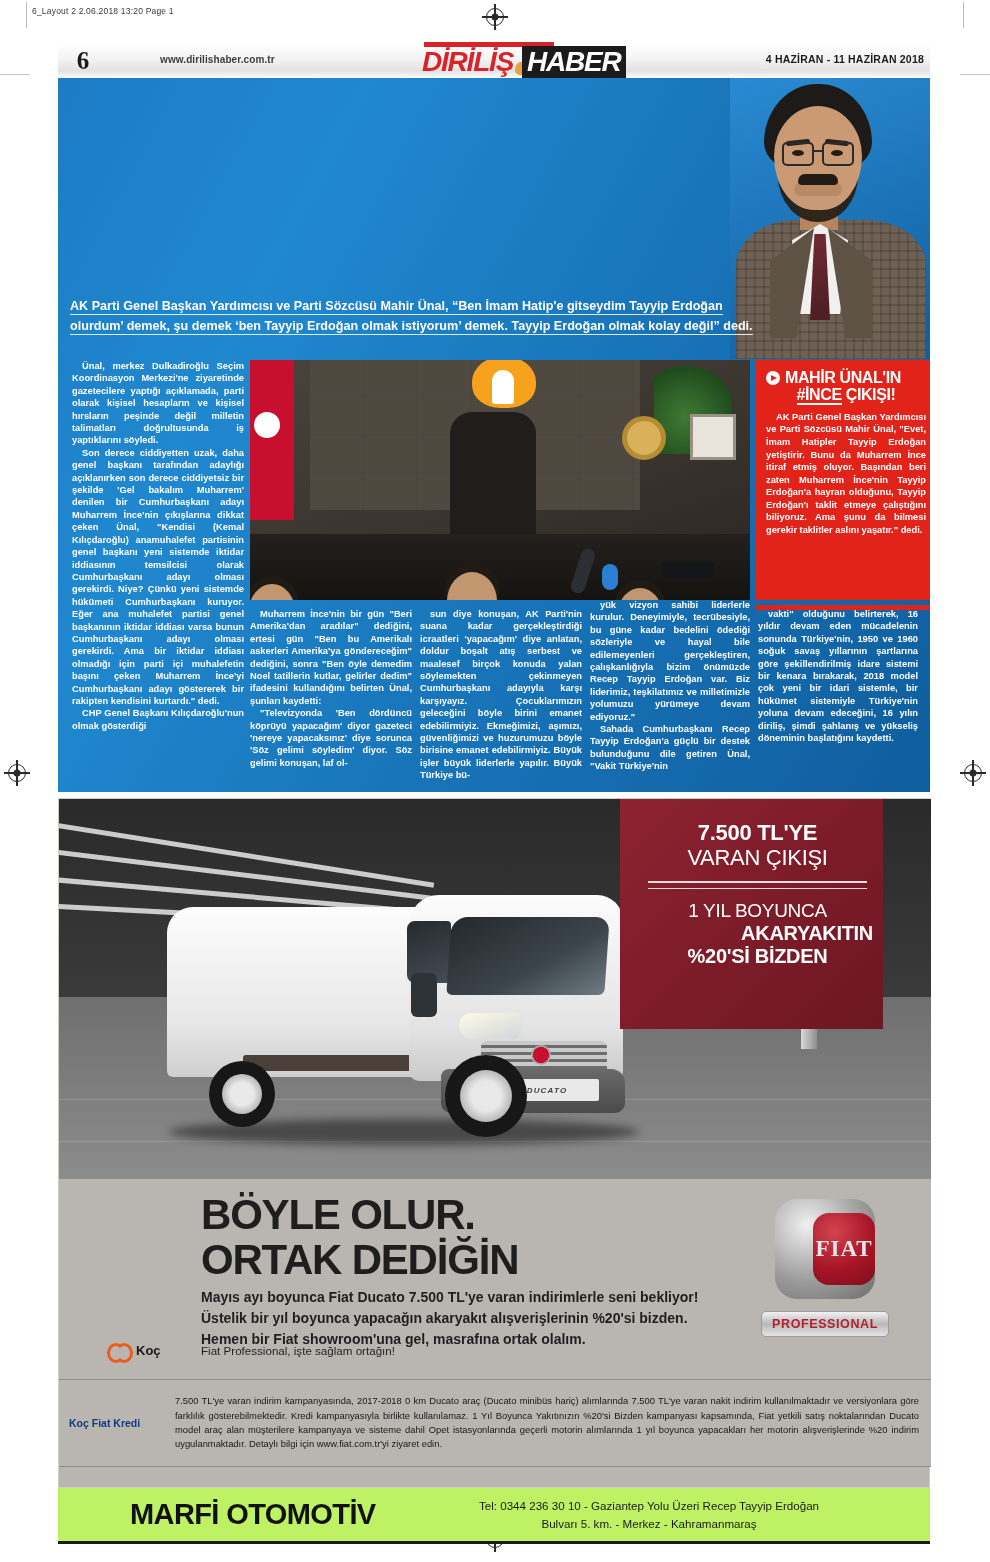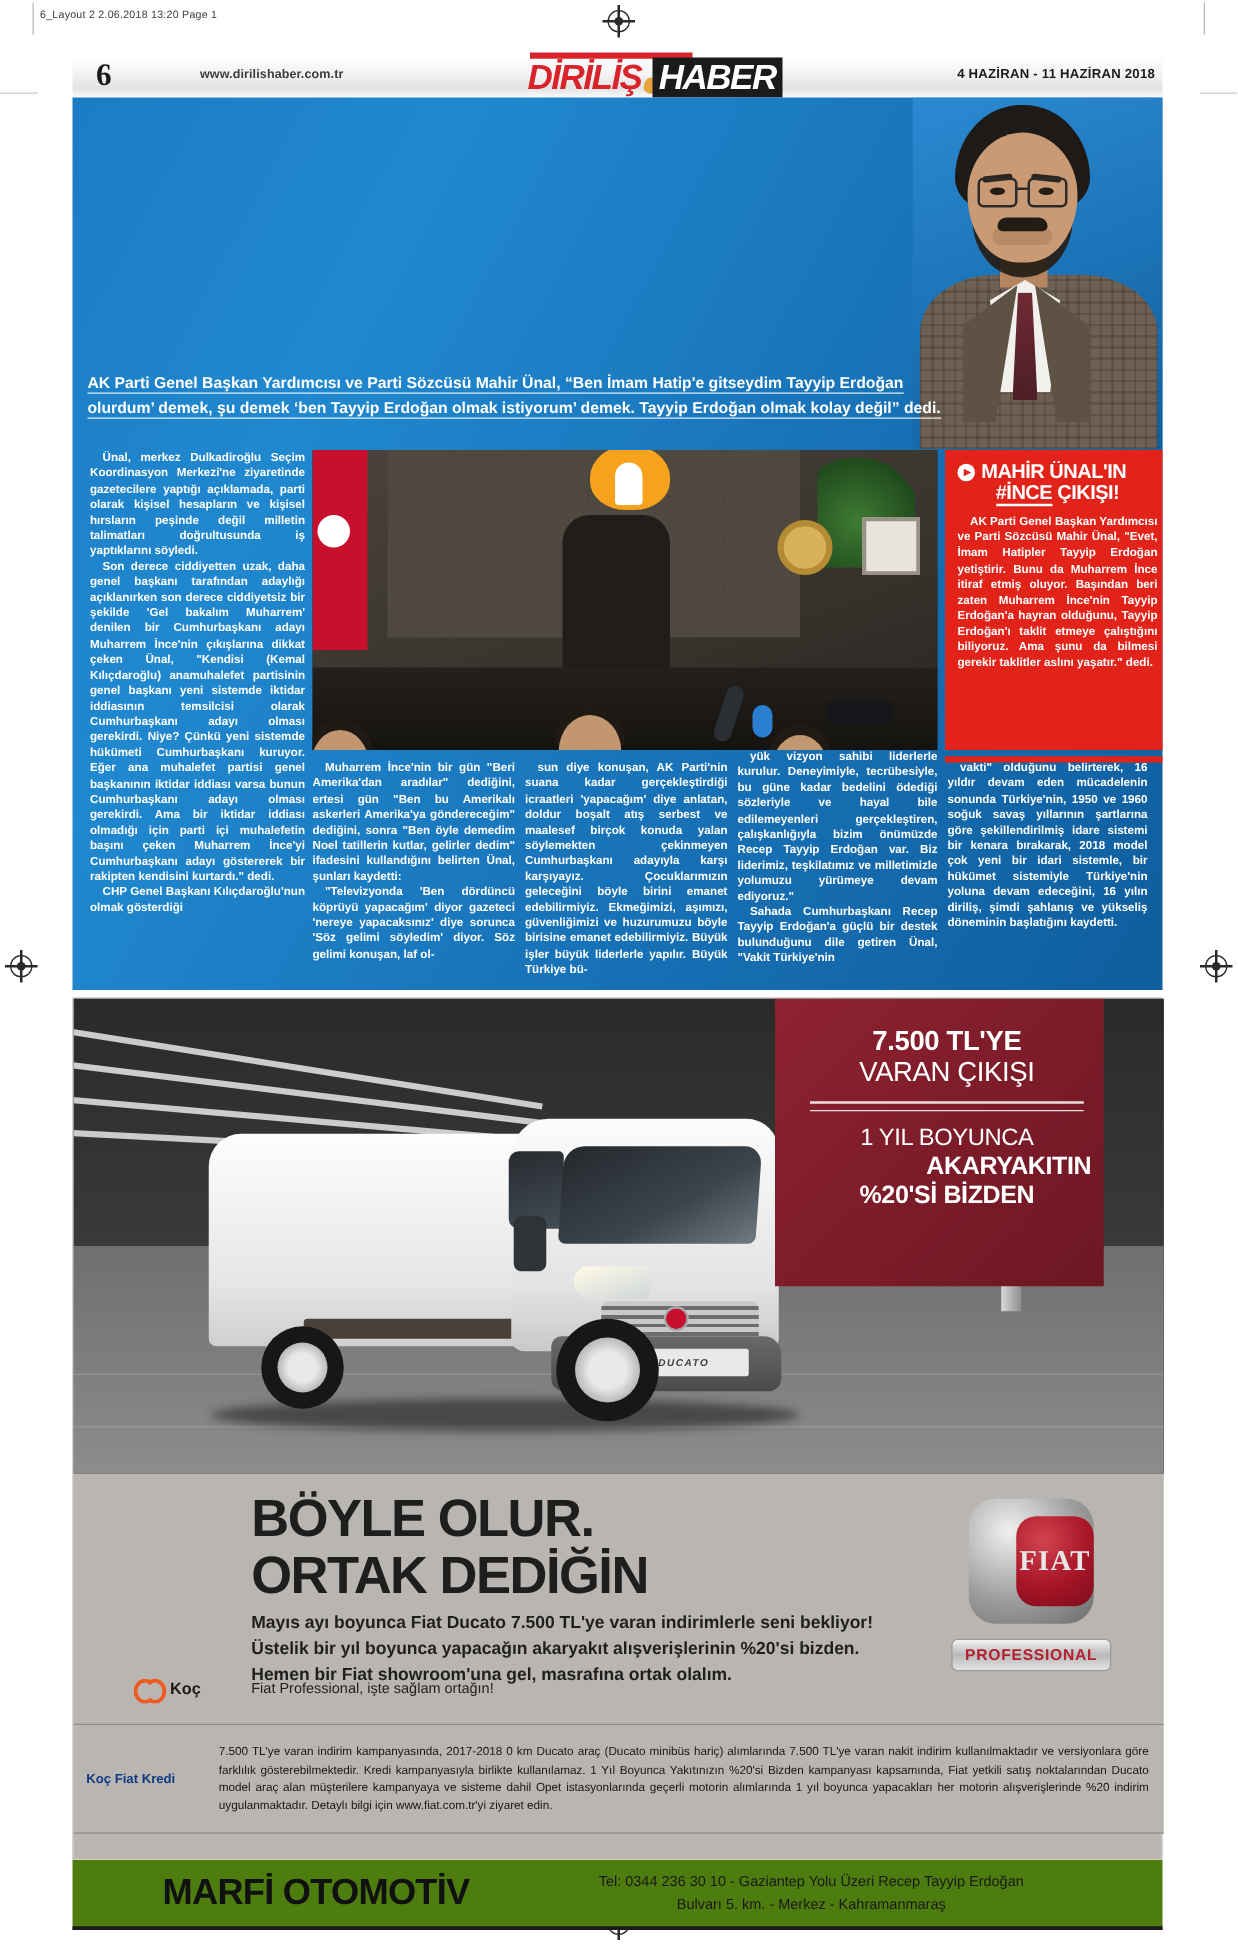--- a/index.html
+++ b/index.html
@@ -286,21 +286,21 @@
   .legal {
     position:absolute; left:0; top:580px; width:872px; height:88px;
     background:#b9b5b0; border-top:1px solid #8e8a85; border-bottom:1px solid #8e8a85;
     display:flex; align-items:center;
   }
   .legal-label { width:116px; padding-left:10px; font-size:10.5px; font-weight:bold; color:#103a82; flex:none; }
   .legal-text { font-size:9.4px; color:#171717; line-height:1.52; text-align:justify; padding-right:12px; }
 
   .dealer {
     position:absolute; left:58px; top:1488px; width:872px; height:56px;
-    background:#4d7c0f; border-bottom:3px solid #1b1b1b;
+    background:#bef264; border-bottom:3px solid #1b1b1b;
     display:flex; align-items:center;
   }
   .dealer-name { width:350px; padding-left:72px; font-size:29px; font-weight:900; color:#111; letter-spacing:-.6px; }
   .dealer-contact { font-size:11.6px; color:#1a1a1a; line-height:1.5; text-align:center; flex:1; padding-right:40px; }
 </style>
 </head>
 <body>
 
 <div id="page">
 

